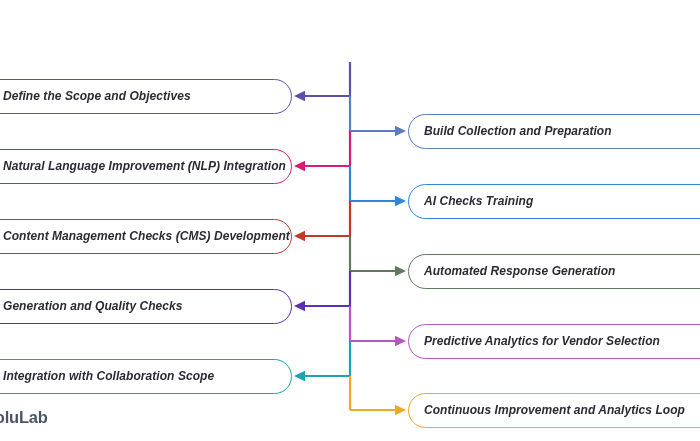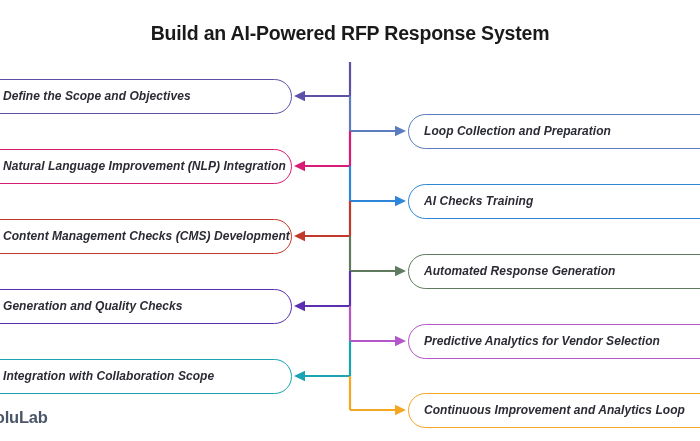--- a/index.html
+++ b/index.html
@@ -67,21 +67,20 @@
     font-weight:bold;
     color:#4a5568;
     letter-spacing:-0.2px;
   }
 </style>
 </head>
 <body>
 
 <div id="stage">
 
-  <div class="title">Build an AI-Powered RFP Response System</div>
 
   <svg id="wires" viewBox="0 0 700 441" xmlns="http://www.w3.org/2000/svg">
       <path d="M 350 62 L 350 96" stroke="#5B52A8" stroke-width="2.2" fill="none" stroke-linecap="butt"></path>
       <path d="M 350 96 L 305 96" stroke="#5B52A8" stroke-width="2.2" fill="none"></path>
       <polygon points="294,96 305,90.8 305,101.2" fill="#5B52A8"></polygon>
       <path d="M 350 96 L 350 131" stroke="#5B7CBF" stroke-width="2.2" fill="none" stroke-linecap="butt"></path>
       <path d="M 350 131 L 395 131" stroke="#5B7CBF" stroke-width="2.2" fill="none"></path>
       <polygon points="406,131 395,125.8 395,136.2" fill="#5B7CBF"></polygon>
       <path d="M 350 131 L 350 166" stroke="#D81B75" stroke-width="2.2" fill="none" stroke-linecap="butt"></path>
       <path d="M 350 166 L 305 166" stroke="#D81B75" stroke-width="2.2" fill="none"></path>
@@ -107,21 +106,21 @@
       <path d="M 350 376 L 350 410" stroke="#F5A623" stroke-width="2.2" fill="none" stroke-linecap="butt"></path>
       <path d="M 350 410 L 395 410" stroke="#F5A623" stroke-width="2.2" fill="none"></path>
       <polygon points="406,410 395,404.8 395,415.2" fill="#F5A623"></polygon>
     </svg>
 
   <div id="nodes">
       <div class="node left" style="top: 78.5px; border-color: rgb(91, 82, 168);">
         <span class="label">Define the Scope and Objectives</span>
       </div>
       <div class="node right" style="top: 113.5px; border-color: rgb(91, 124, 191);">
-        <span class="label">Loop Collection and Preparation</span>
+        <span class="label">Build Collection and Preparation</span>
       </div>
       <div class="node left" style="top: 148.5px; border-color: rgb(216, 27, 117);">
         <span class="label">Natural Language Improvement (NLP) Integration</span>
       </div>
       <div class="node right" style="top: 183.5px; border-color: rgb(46, 134, 216);">
         <span class="label">AI Checks Training</span>
       </div>
       <div class="node left" style="top: 218.5px; border-color: rgb(192, 57, 43);">
         <span class="label">Content Management Checks (CMS) Development</span>
       </div>

